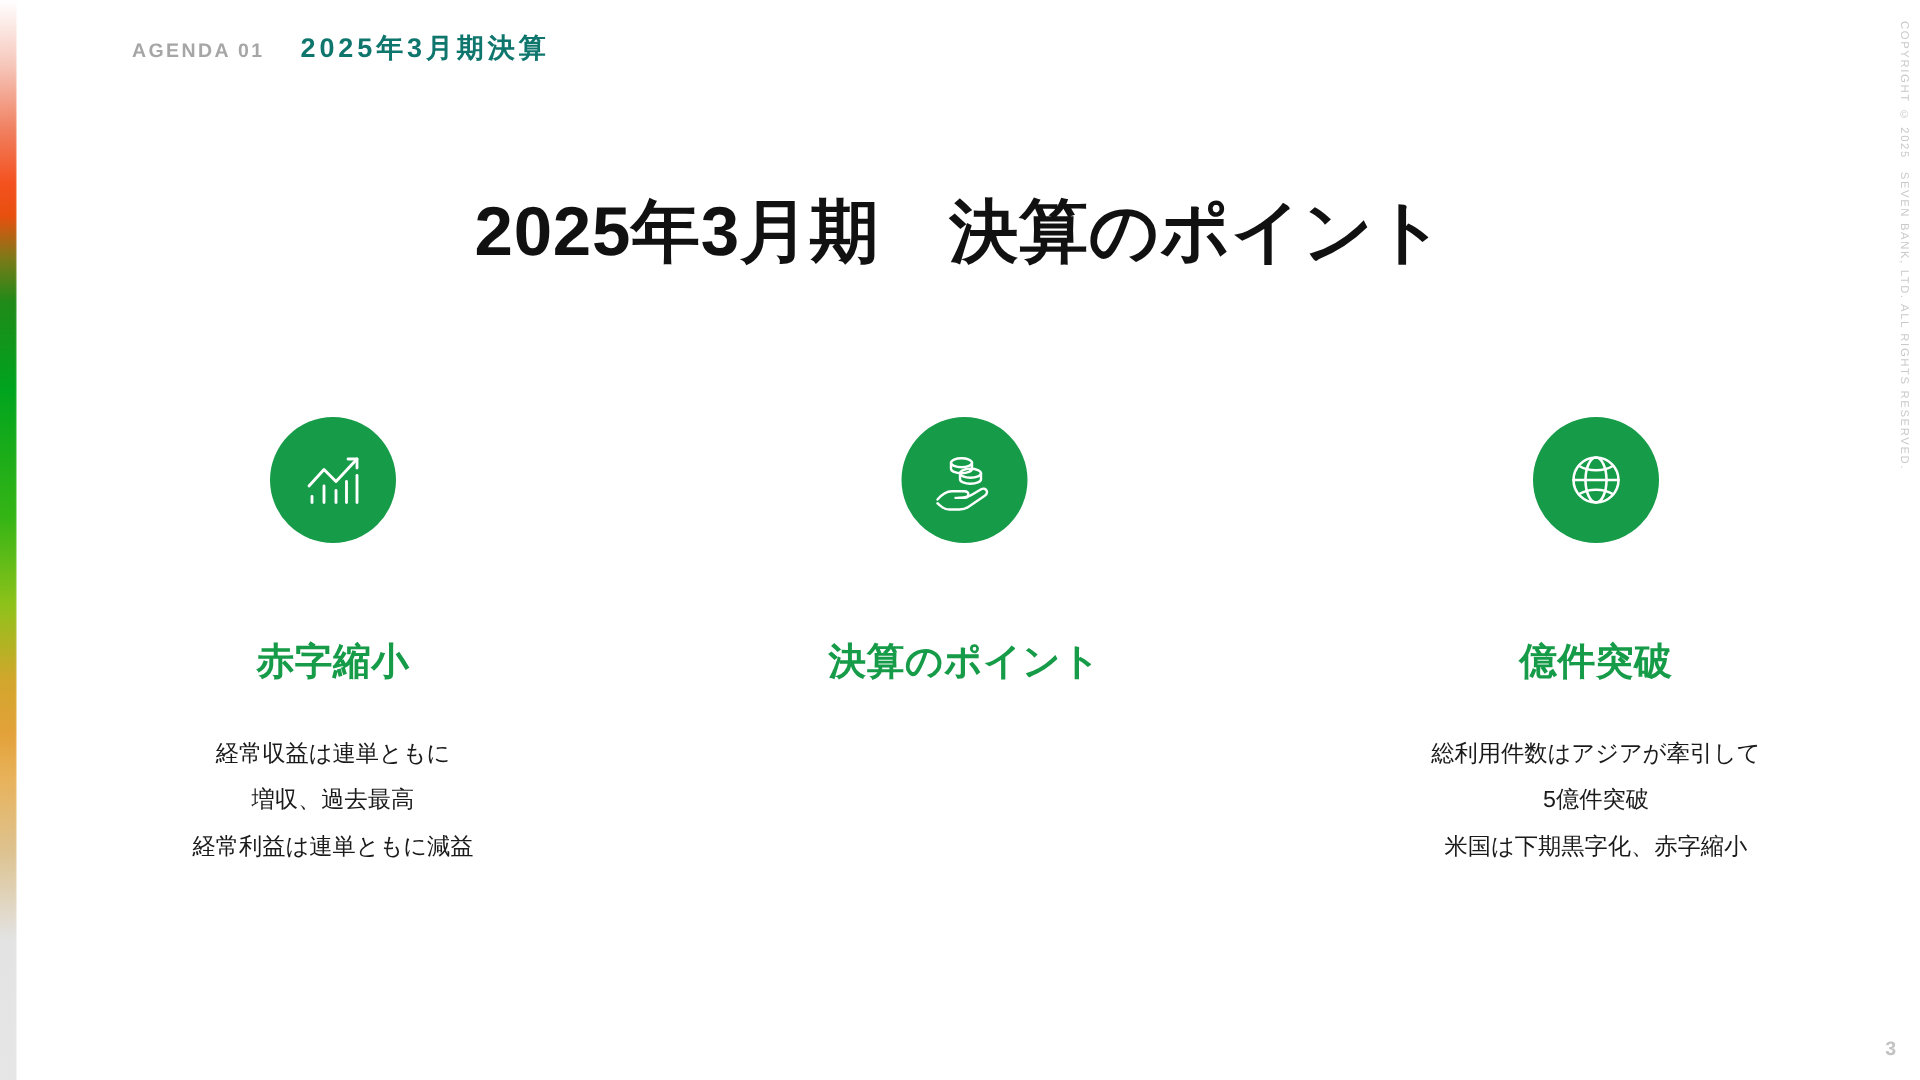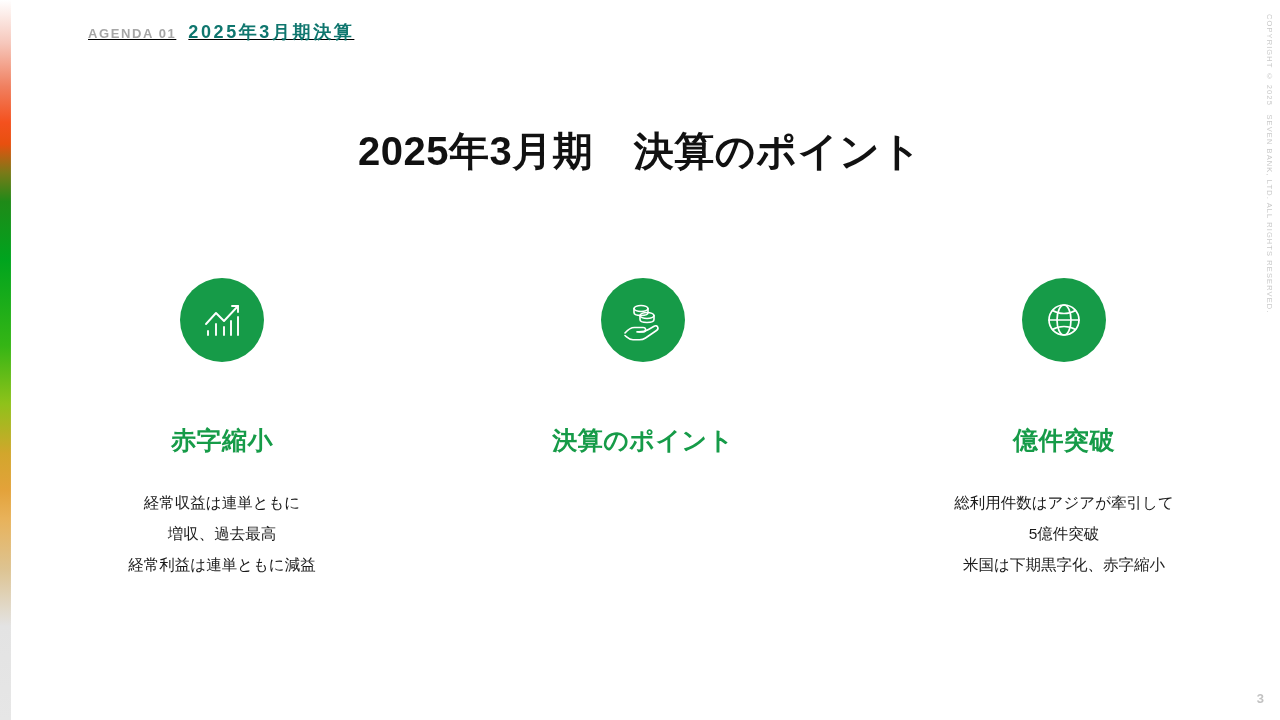--- a/index.html
+++ b/index.html
@@ -56,22 +56,21 @@
     pointer-events: none;
   }
 
   
   .header {
     position: absolute;
     left: 88px;
     top: 20px;
     display: flex;
     align-items: baseline;
-    gap: 12px;
-    text-decoration: underline;
+    gap: 24px;
   }
   .agenda-label {
     font-size: 13px;
     font-weight: bold;
     color: #a6a6a6;
     letter-spacing: 1.6px;
   }
   .agenda-title {
     font-size: 18px;
     font-weight: bold;
@@ -79,21 +78,21 @@
     letter-spacing: 2.6px;
   }
 
   
   .main-title {
     position: absolute;
     left: 0;
     top: 124px;
     width: 1280px;
     text-align: center;
-    font-size: 40px;
+    font-size: 46px;
     font-weight: bold;
     color: #111111;
     letter-spacing: 0.5px;
     white-space: pre;
   }
 
   
   .columns {
     position: absolute;
     left: 88px;

